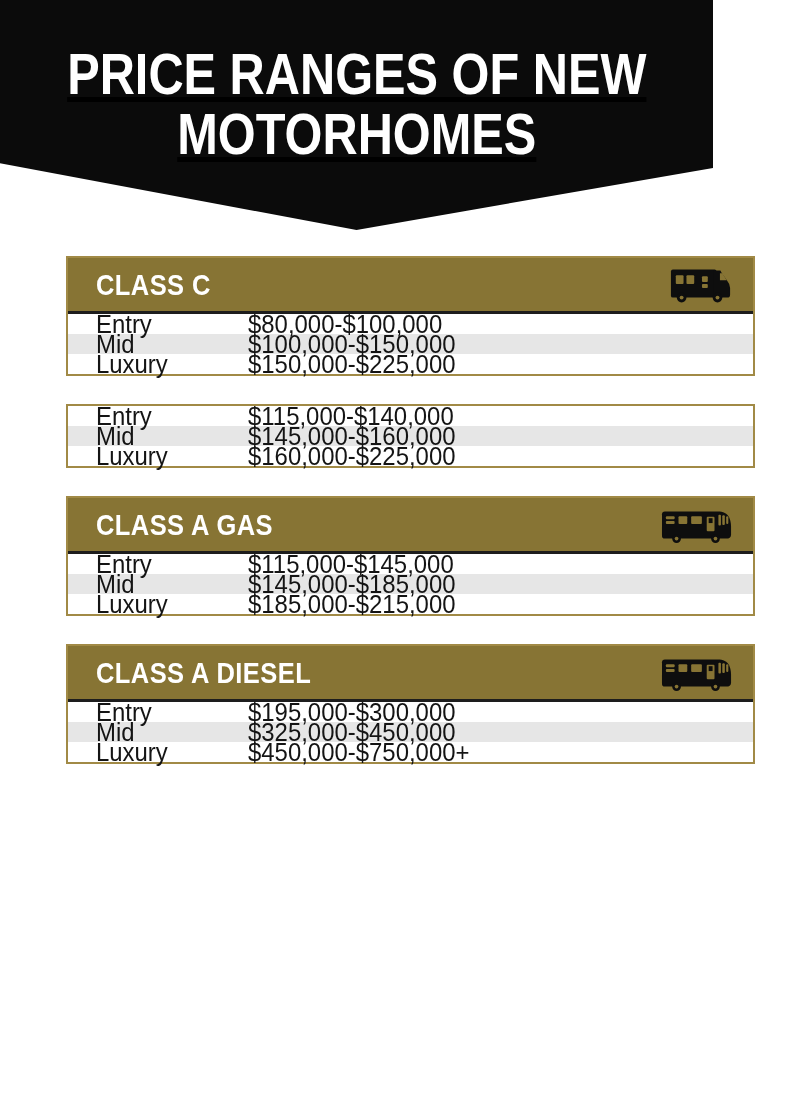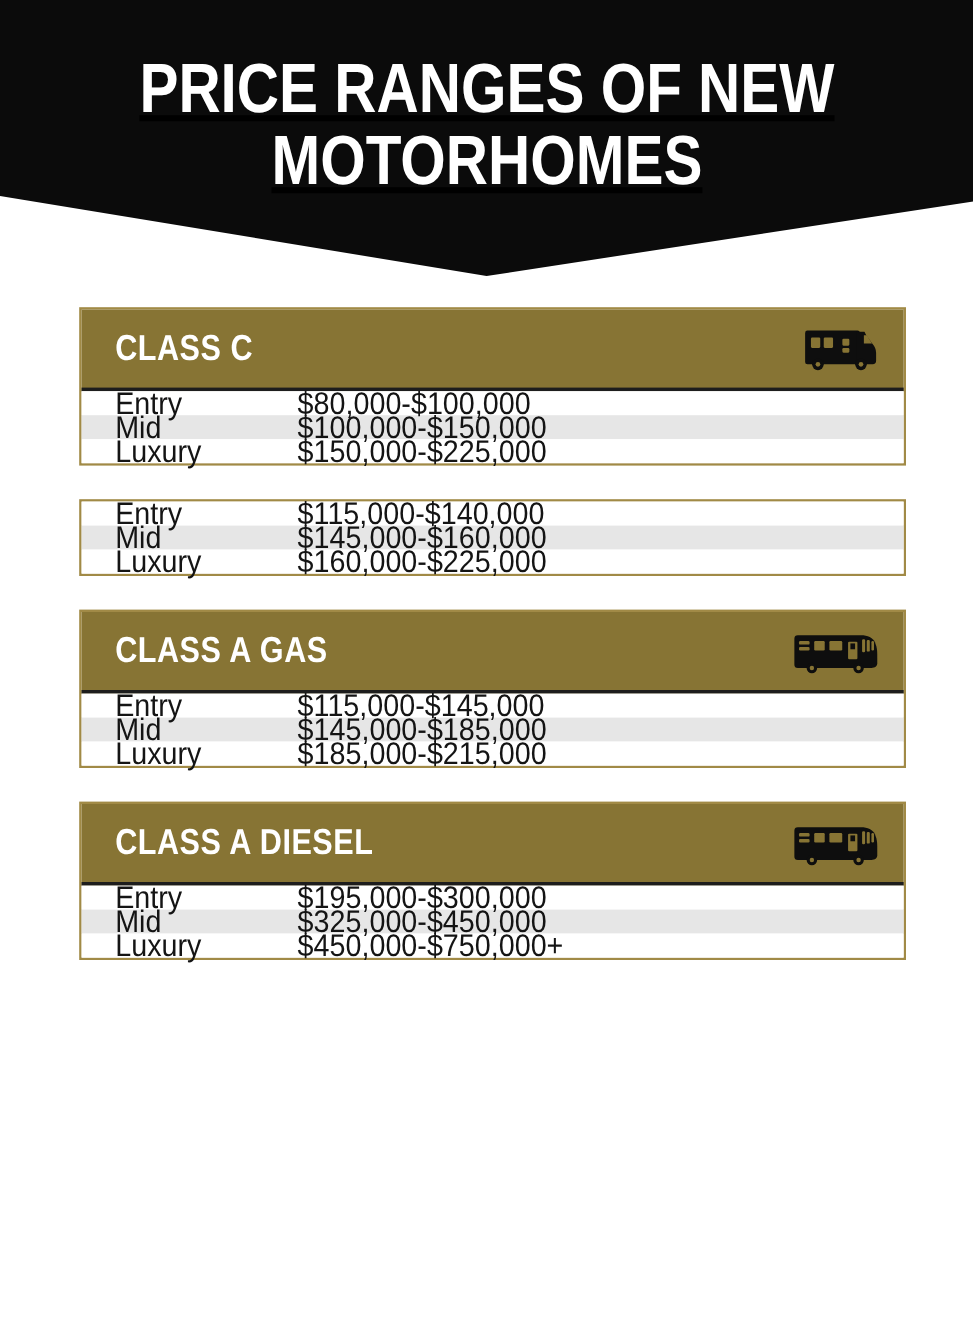--- a/index.html
+++ b/index.html
@@ -2,37 +2,37 @@
 <html style="--banner: #0b0b0b; --gold: #877434; --gold-border: #a18a46; --row-alt: #e6e6e6; --row-text: #141414; --title-text: #ffffff;"><head>
 <meta charset="utf-8">
 <style>
   html,body{margin:0;padding:0;}
   body{
     width:811px;height:1104px;background:#ffffff;
     font-family:"Liberation Sans",sans-serif;
     overflow:hidden;position:relative;
   }
   .banner{
-    width:811px;height:230px;background:var(--banner,#0b0b0b);
+    width:713px;height:230px;background:var(--banner,#0b0b0b);
     clip-path:polygon(0 0,100% 0,100% 73%,50% 100%,0 71%);
     display:flex;justify-content:center;align-items:flex-start;text-decoration:underline;
   }
   .banner-title{
     margin-top:44px;text-align:center;color:var(--title-text,#ffffff);
     font-weight:bold;font-size:58px;line-height:1.04;letter-spacing:0px;
     transform:scaleX(0.84);transform-origin:center top;white-space:nowrap;
   }
   .tables{margin-top:26px;}
   .price-table{
     width:685px;margin:0 0 28px 66px;
     border:2px solid var(--gold-border,#a18a46);
     background:#ffffff;
   }
   .table-header{
-    background:var(--gold,#877434);height:68px;box-sizing:border-box;
+    background:var(--gold,#877434);height:56px;box-sizing:border-box;
     border-bottom:3px solid #1d1d1d;
     display:flex;align-items:center;justify-content:space-between;
     padding:0 20px 0 28px;
   }
   .table-title{
     margin:0;color:var(--title-text,#ffffff);font-size:30px;font-weight:bold;
     letter-spacing:0.5px;transform:scaleX(0.85);transform-origin:left center;
     white-space:nowrap;
   }
   .icon{color:#0e0e0e;display:flex;align-items:center;flex:none;}

